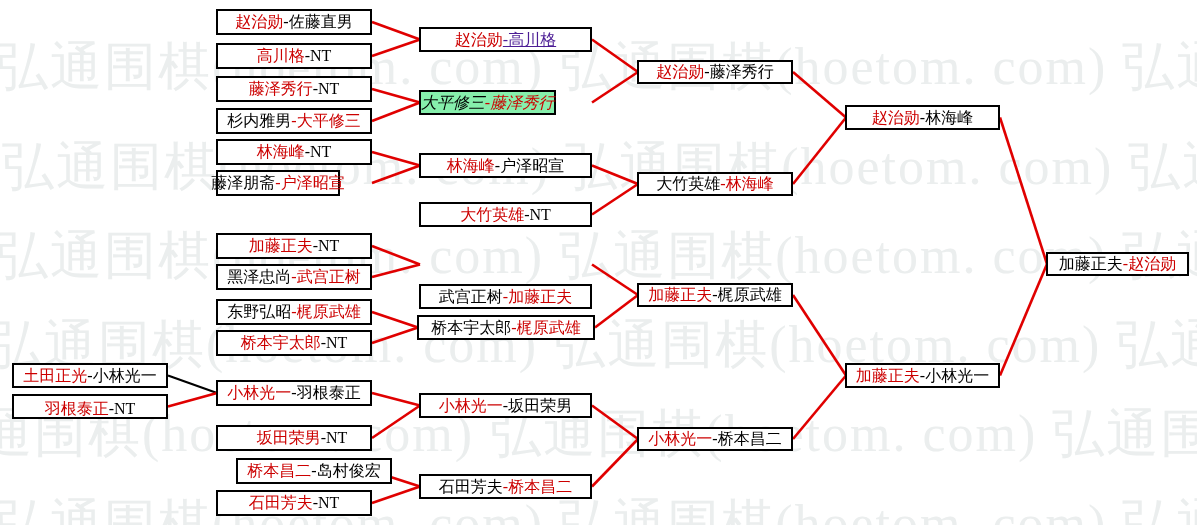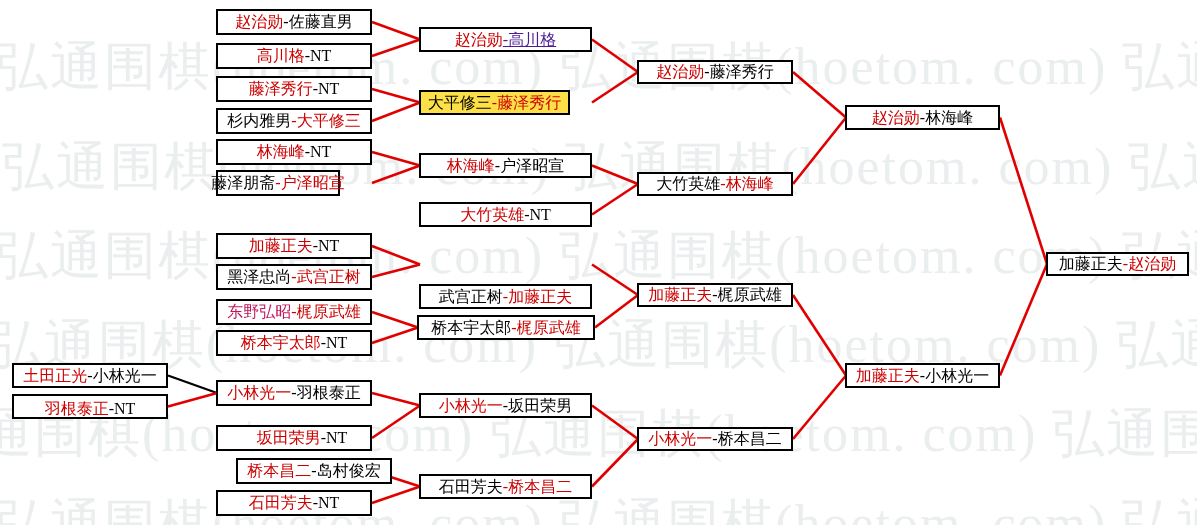--- a/index.html
+++ b/index.html
@@ -122,21 +122,21 @@
       </div>
       <div class="match-box" style="left: 216px; top: 233px; width: 156px; height: 26px; border-color: rgb(0, 0, 0); background: rgb(255, 255, 255);">
         <span class="player-seg" style="color: rgb(204, 0, 0);">加藤正夫</span>
         <span class="player-seg" style="color: rgb(0, 0, 0);">-NT</span>
       </div>
       <div class="match-box" style="left: 216px; top: 264px; width: 156px; height: 26px; border-color: rgb(0, 0, 0); background: rgb(255, 255, 255);">
         <span class="player-seg" style="color: rgb(0, 0, 0);">黑泽忠尚</span>
         <span class="player-seg" style="color: rgb(204, 0, 0);">-武宫正树</span>
       </div>
       <div class="match-box" style="left: 216px; top: 299px; width: 156px; height: 26px; border-color: rgb(0, 0, 0); background: rgb(255, 255, 255);">
-        <span class="player-seg" style="color: #be185d; font-family: Liberation Serif, serif;">东野弘昭</span>
+        <span class="player-seg" style="color: #000000; font-family: Liberation Serif, serif;">东野弘昭</span>
         <span class="player-seg" style="color: rgb(204, 0, 0);">-梶原武雄</span>
       </div>
       <div class="match-box" style="left: 216px; top: 330px; width: 156px; height: 26px; border-color: rgb(0, 0, 0); background: rgb(255, 255, 255);">
         <span class="player-seg" style="color: rgb(204, 0, 0);">桥本宇太郎</span>
         <span class="player-seg" style="color: rgb(0, 0, 0);">-NT</span>
       </div>
       <div class="match-box" style="left: 216px; top: 380px; width: 156px; height: 26px; border-color: rgb(0, 0, 0); background: rgb(255, 255, 255);">
         <span class="player-seg" style="color: rgb(204, 0, 0);">小林光一</span>
         <span class="player-seg" style="color: rgb(0, 0, 0);">-羽根泰正</span>
       </div>
@@ -149,21 +149,21 @@
         <span class="player-seg" style="color: rgb(0, 0, 0);">-岛村俊宏</span>
       </div>
       <div class="match-box" style="left: 216px; top: 490px; width: 156px; height: 26px; border-color: rgb(0, 0, 0); background: rgb(255, 255, 255);">
         <span class="player-seg" style="color: rgb(204, 0, 0);">石田芳夫</span>
         <span class="player-seg" style="color: rgb(0, 0, 0);">-NT</span>
       </div>
       <div class="match-box" style="left: 419px; top: 27px; width: 173px; height: 25px; border-color: rgb(0, 0, 0); background: rgb(255, 255, 255);">
         <span class="player-seg" style="color: rgb(204, 0, 0);">赵治勋</span>
         <span class="player-seg" style="color: #4c1d95; text-decoration: underline;">-高川格</span>
       </div>
-      <div class="match-box" style="left: 419px; top: 90px; width: 151px; height: 25px; border-color: rgb(0, 0, 0); background: #fde047;">
+      <div class="match-box" style="left: 419px; top: 90px; width: 137px; height: 25px; border-color: rgb(0, 0, 0); background: #86efac; font-style: italic;">
         <span class="player-seg" style="color: rgb(0, 0, 0);">大平修三</span>
         <span class="player-seg" style="color: rgb(204, 0, 0);">-藤泽秀行</span>
       </div>
       <div class="match-box" style="left: 419px; top: 153px; width: 173px; height: 25px; border-color: rgb(0, 0, 0); background: rgb(255, 255, 255);">
         <span class="player-seg" style="color: rgb(204, 0, 0);">林海峰</span>
         <span class="player-seg" style="color: rgb(0, 0, 0);">-户泽昭宣</span>
       </div>
       <div class="match-box" style="left: 419px; top: 202px; width: 173px; height: 25px; border-color: rgb(0, 0, 0); background: rgb(255, 255, 255);">
         <span class="player-seg" style="color: rgb(204, 0, 0);">大竹英雄</span>
         <span class="player-seg" style="color: rgb(0, 0, 0);">-NT</span>

